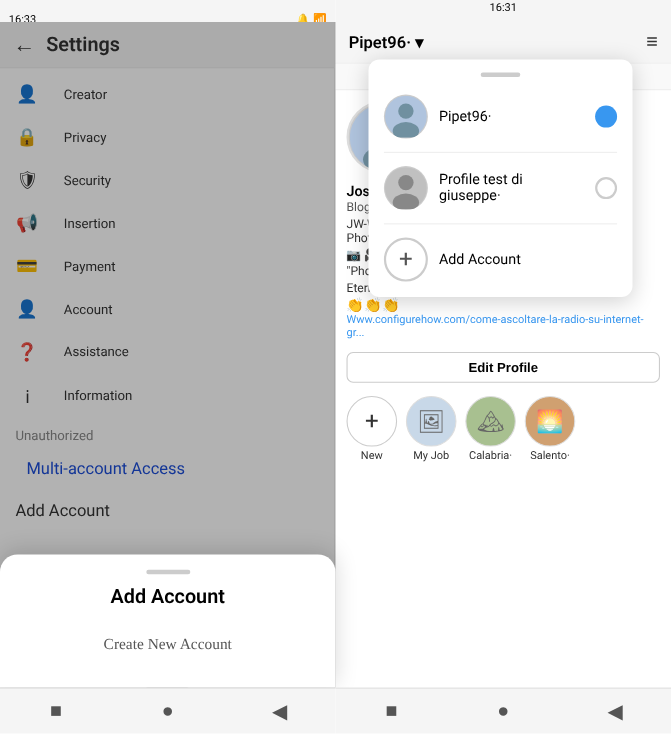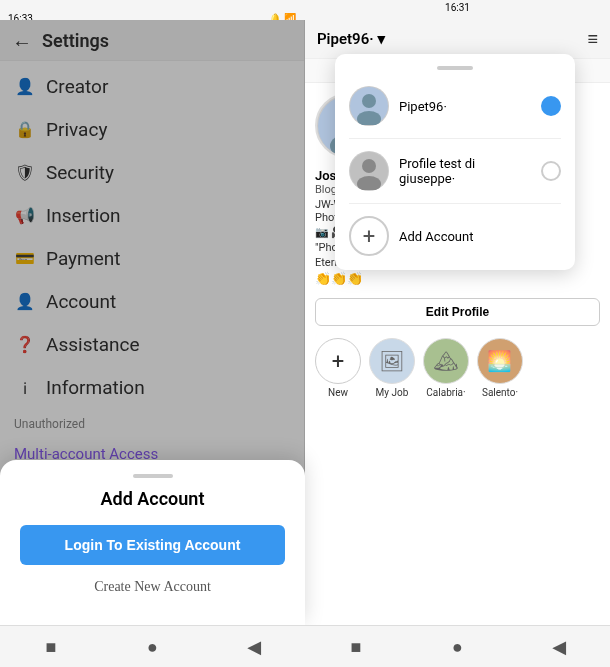--- a/index.html
+++ b/index.html
@@ -78,35 +78,35 @@
       font-size: 15px;
       color: #333;
       cursor: pointer;
     }
     .menu-icon {
       margin-right: 10px;
       font-size: 16px;
       width: 22px;
       text-align: center;
     }
-    .menu-label { font-size: 19px; }
+    .menu-label { font-size: 12px; margin-left: 12px; }
 
     .section-header {
       padding: 8px 14px 4px;
       font-size: 12px;
       color: #888;
       font-weight: 400;
     }
 
     .menu-item-plain {
       display: flex;
       align-items: center;
-      padding: 10px 14px;
+      padding: 10px 24px;
       font-size: 15px;
-      color: #8b5cf6;
+      color: #1d4ed8;
       cursor: pointer;
     }
     .add-account-item {
       font-size: 15px;
       color: #333;
       padding: 10px 14px;
       cursor: pointer;
     }
 
     
@@ -487,21 +487,20 @@
       </div>
     </div>
 
     <div class="drag-handle"></div>
 
     <div class="overlay"></div>
 
     <div class="bottom-sheet">
       <div class="drag-handle"></div>
       <div class="bottom-sheet-title">Add Account</div>
-      <button class="btn-login">Login To Existing Account</button>
       <button class="btn-create">Create New Account</button>
     </div>
   </div>
 
   <div class="right-panel">
     <div class="right-header">
       <div class="profile-name-dropdown">
         <span>Pipet96·</span>
         <span>▾</span>
       </div>
@@ -537,20 +536,21 @@
     </div>
 
     <div class="profile-info">
       <div class="profile-username">Joseph Server·</div>
       <div class="profile-role">Blogger</div>
       <div class="profile-bio">JW-Web Editor At configurehow.com Landscape Photographer</div>
       <div class="profile-bio">📷 🎥</div>
       <div class="profile-bio">"Photographs Can Reach</div>
       <div class="profile-bio">Eternity Through The Moment"</div>
       <div class="profile-emojis">👏👏👏</div>
+      <div class="profile-link">Www.configurehow.com/come-ascoltare-la-radio-su-internet-gr...</div>
     </div>
 
     <div class="profile-buttons">
       <button class="btn-edit">Edit Profile</button>
     </div>
 
     <div class="highlights-row">
       <div class="highlight-item">
         <div class="highlight-circle highlight-new">+</div>
         <span class="highlight-label">New</span>

